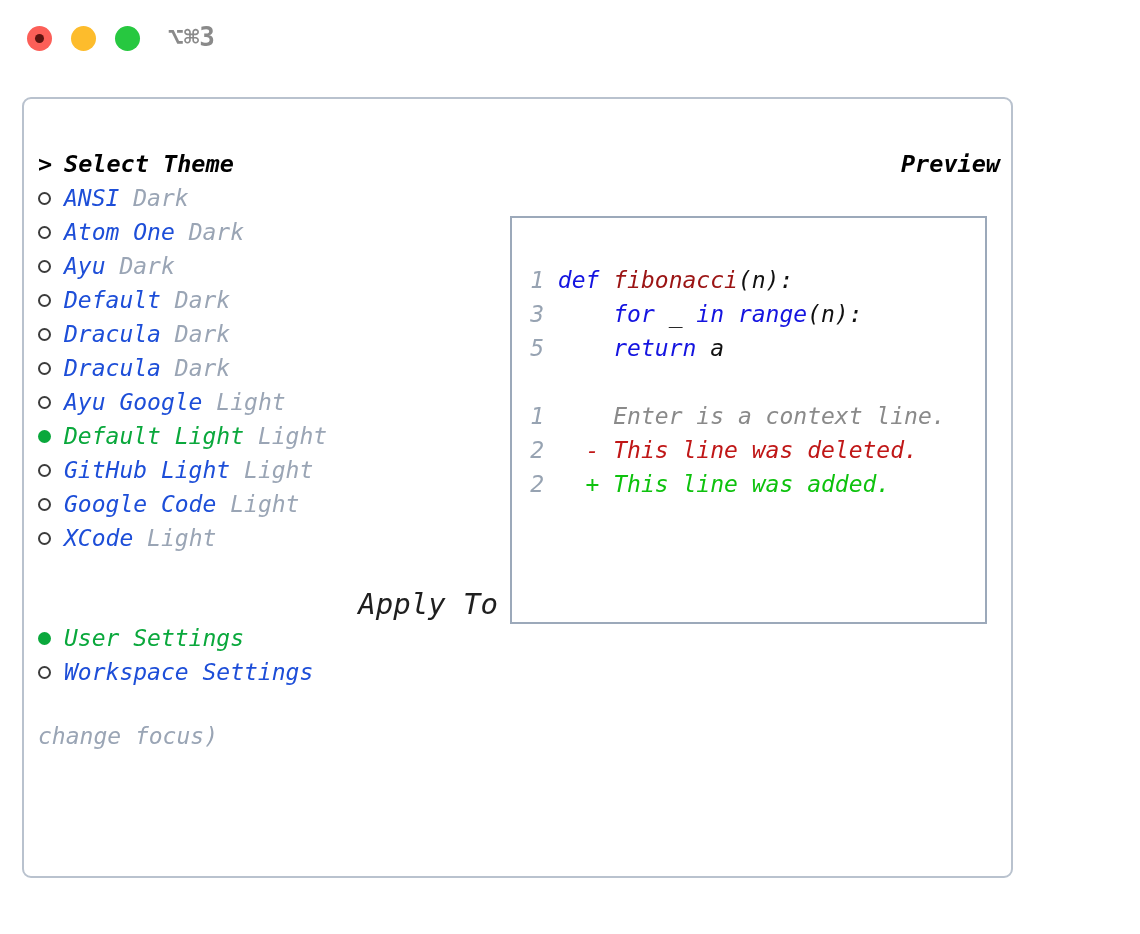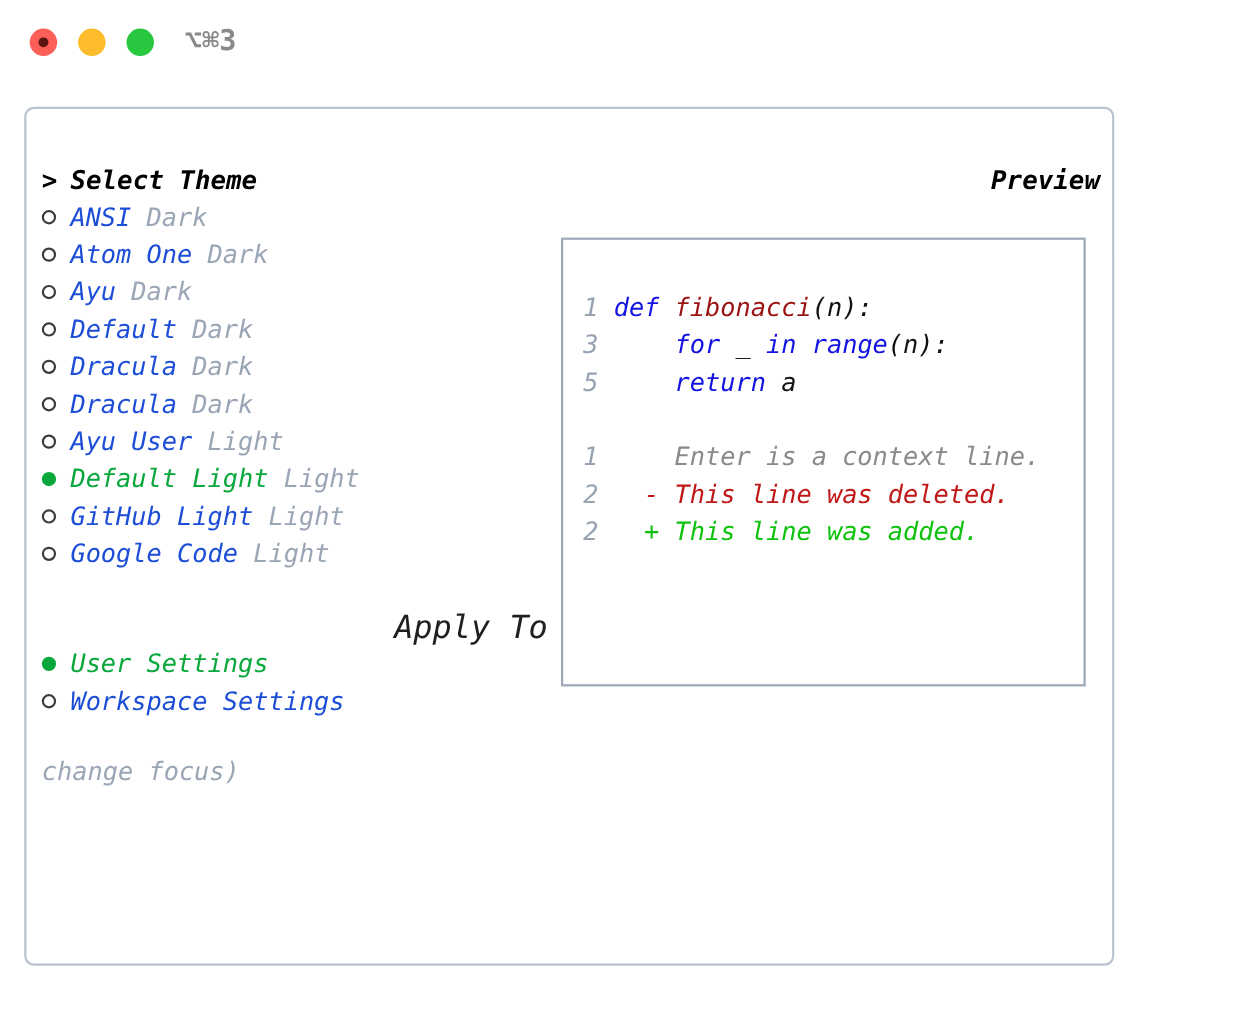--- a/index.html
+++ b/index.html
@@ -232,28 +232,29 @@
 
       <div class="row"><span class="marker-dot"><span class="dot-outline"></span></span><span class="label">Ayu</span><span class="suffix"> <span>Dark</span></span></div>
 
       <div class="row"><span class="marker-dot"><span class="dot-outline"></span></span><span class="label">Default</span><span class="suffix"> <span>Dark</span></span></div>
 
       <div class="row"><span class="marker-dot"><span class="dot-outline"></span></span><span class="label">Dracula</span><span class="suffix"> <span>Dark</span></span></div>
 
       <div class="row"><span class="marker-dot"><span class="dot-outline"></span></span><span class="label">Dracula</span><span class="suffix"> <span>Dark</span></span></div>
 
 
-      <div class="row"><span class="marker-dot"><span class="dot-outline"></span></span><span class="label">Ayu User</span><span class="suffix"> <span>Light</span></span></div>
+      <div class="row"><span class="marker-dot"><span class="dot-outline"></span></span><span class="label">Ayu Google</span><span class="suffix"> <span>Light</span></span></div>
 
       <div class="row"><span class="marker-dot"><span class="dot-filled"></span></span><span class="label sel">Default Light</span><span class="suffix"> <span>Light</span></span></div>
 
       <div class="row"><span class="marker-dot"><span class="dot-outline"></span></span><span class="label">GitHub Light</span><span class="suffix"> <span>Light</span></span></div>
 
       <div class="row"><span class="marker-dot"><span class="dot-outline"></span></span><span class="label">Google Code</span><span class="suffix"> <span>Light</span></span></div>
 
+      <div class="row"><span class="marker-dot"><span class="dot-outline"></span></span><span class="label">XCode</span><span class="suffix"> <span>Light</span></span></div>
 
       <div class="spacer-md"></div>
 
       <div class="apply-header">Apply To</div>
 
       <div class="row"><span class="marker-dot"><span class="dot-filled"></span></span><span class="label sel">User Settings</span></div>
 
       <div class="row"><span class="marker-dot"><span class="dot-outline"></span></span><span class="label">Workspace Settings</span></div>
 
       <div class="hint"><div>change focus)</div></div>

